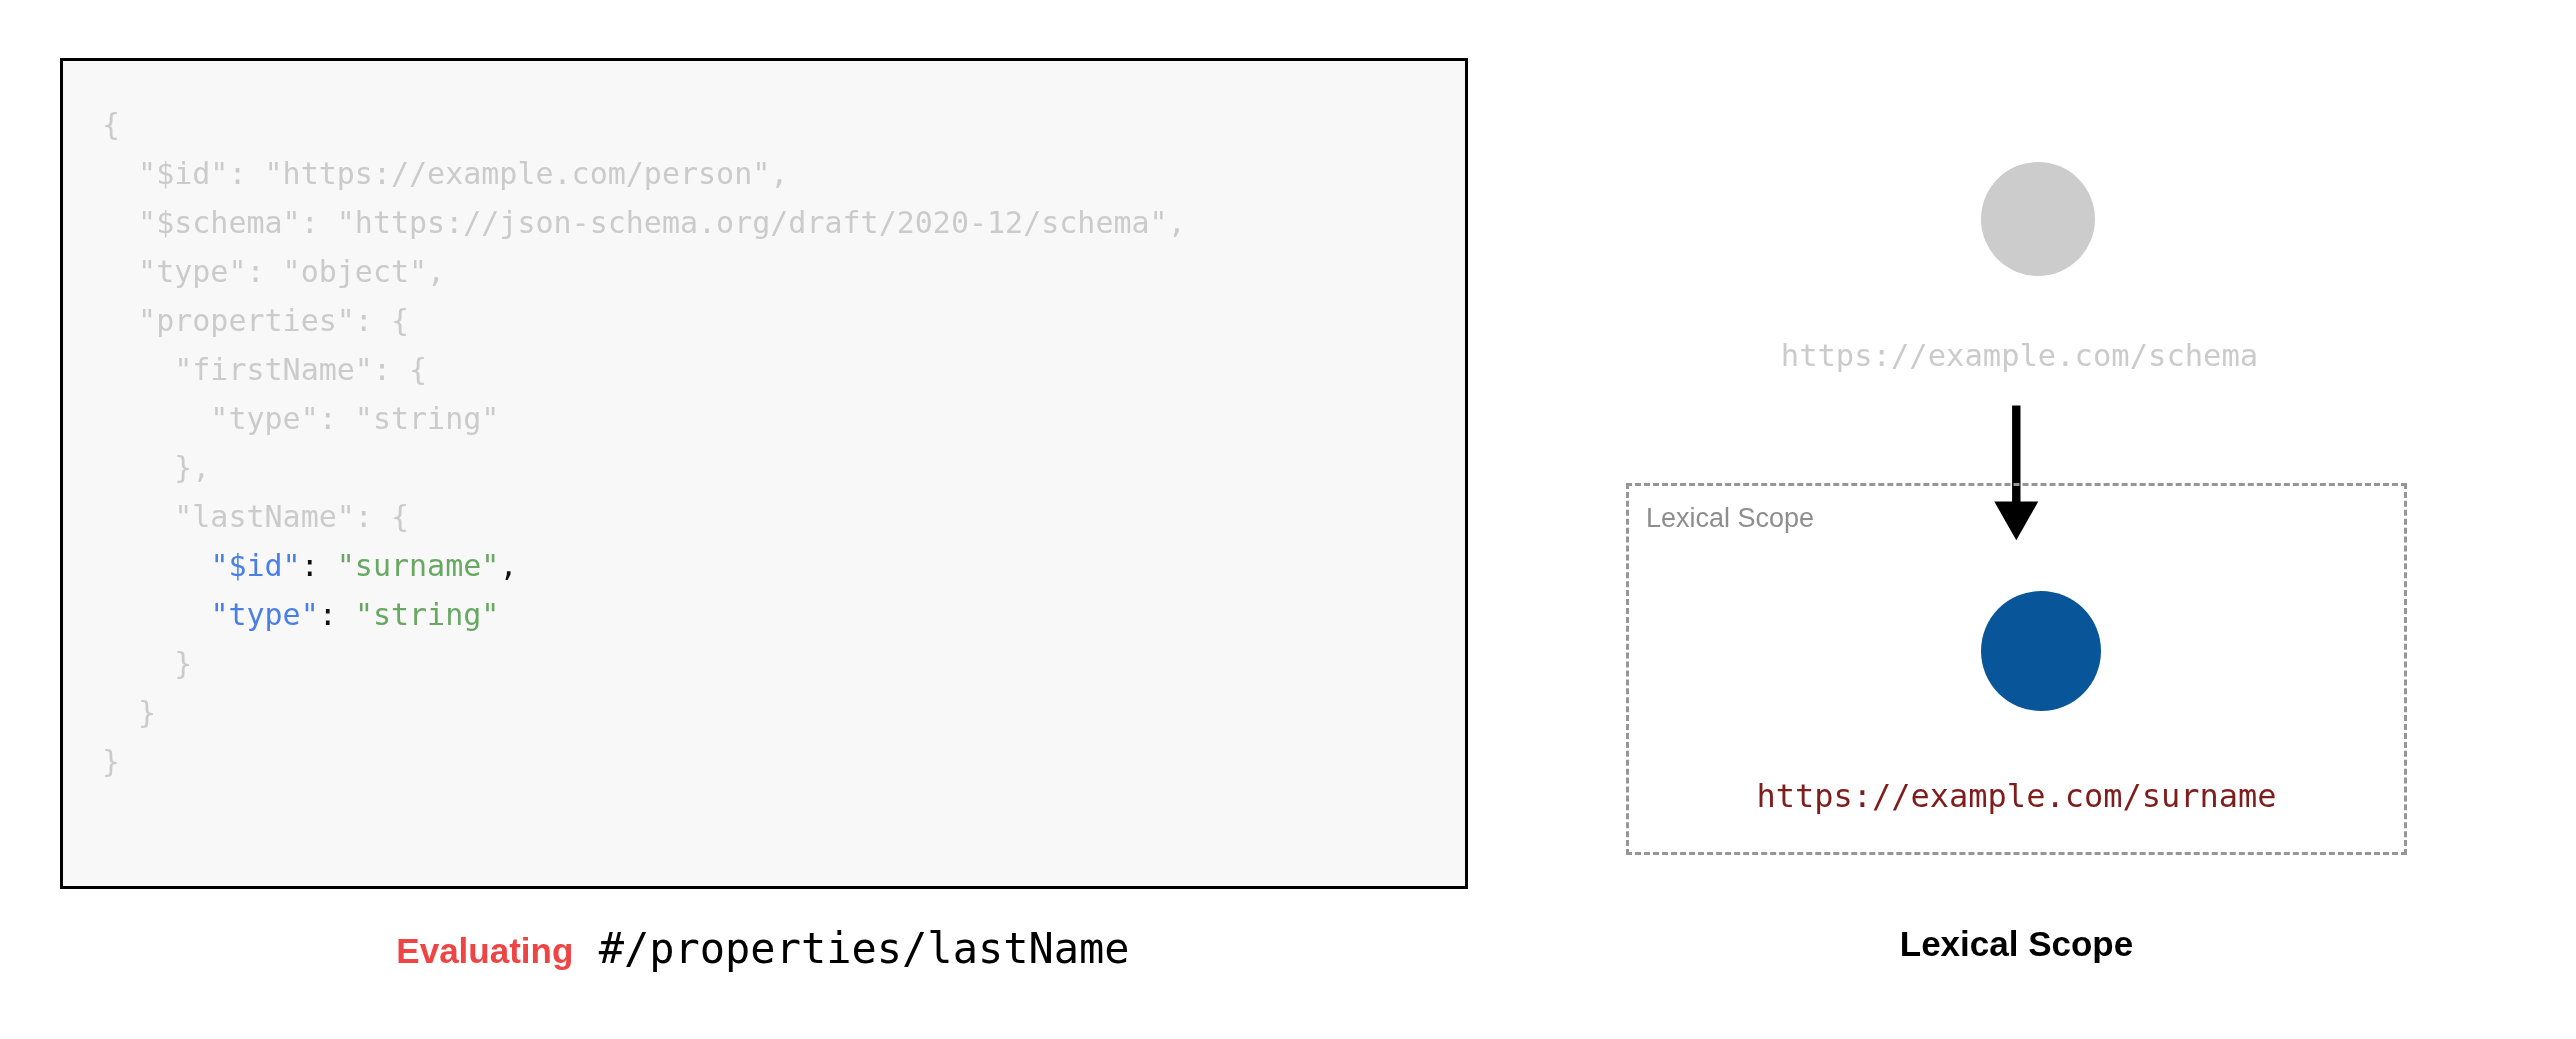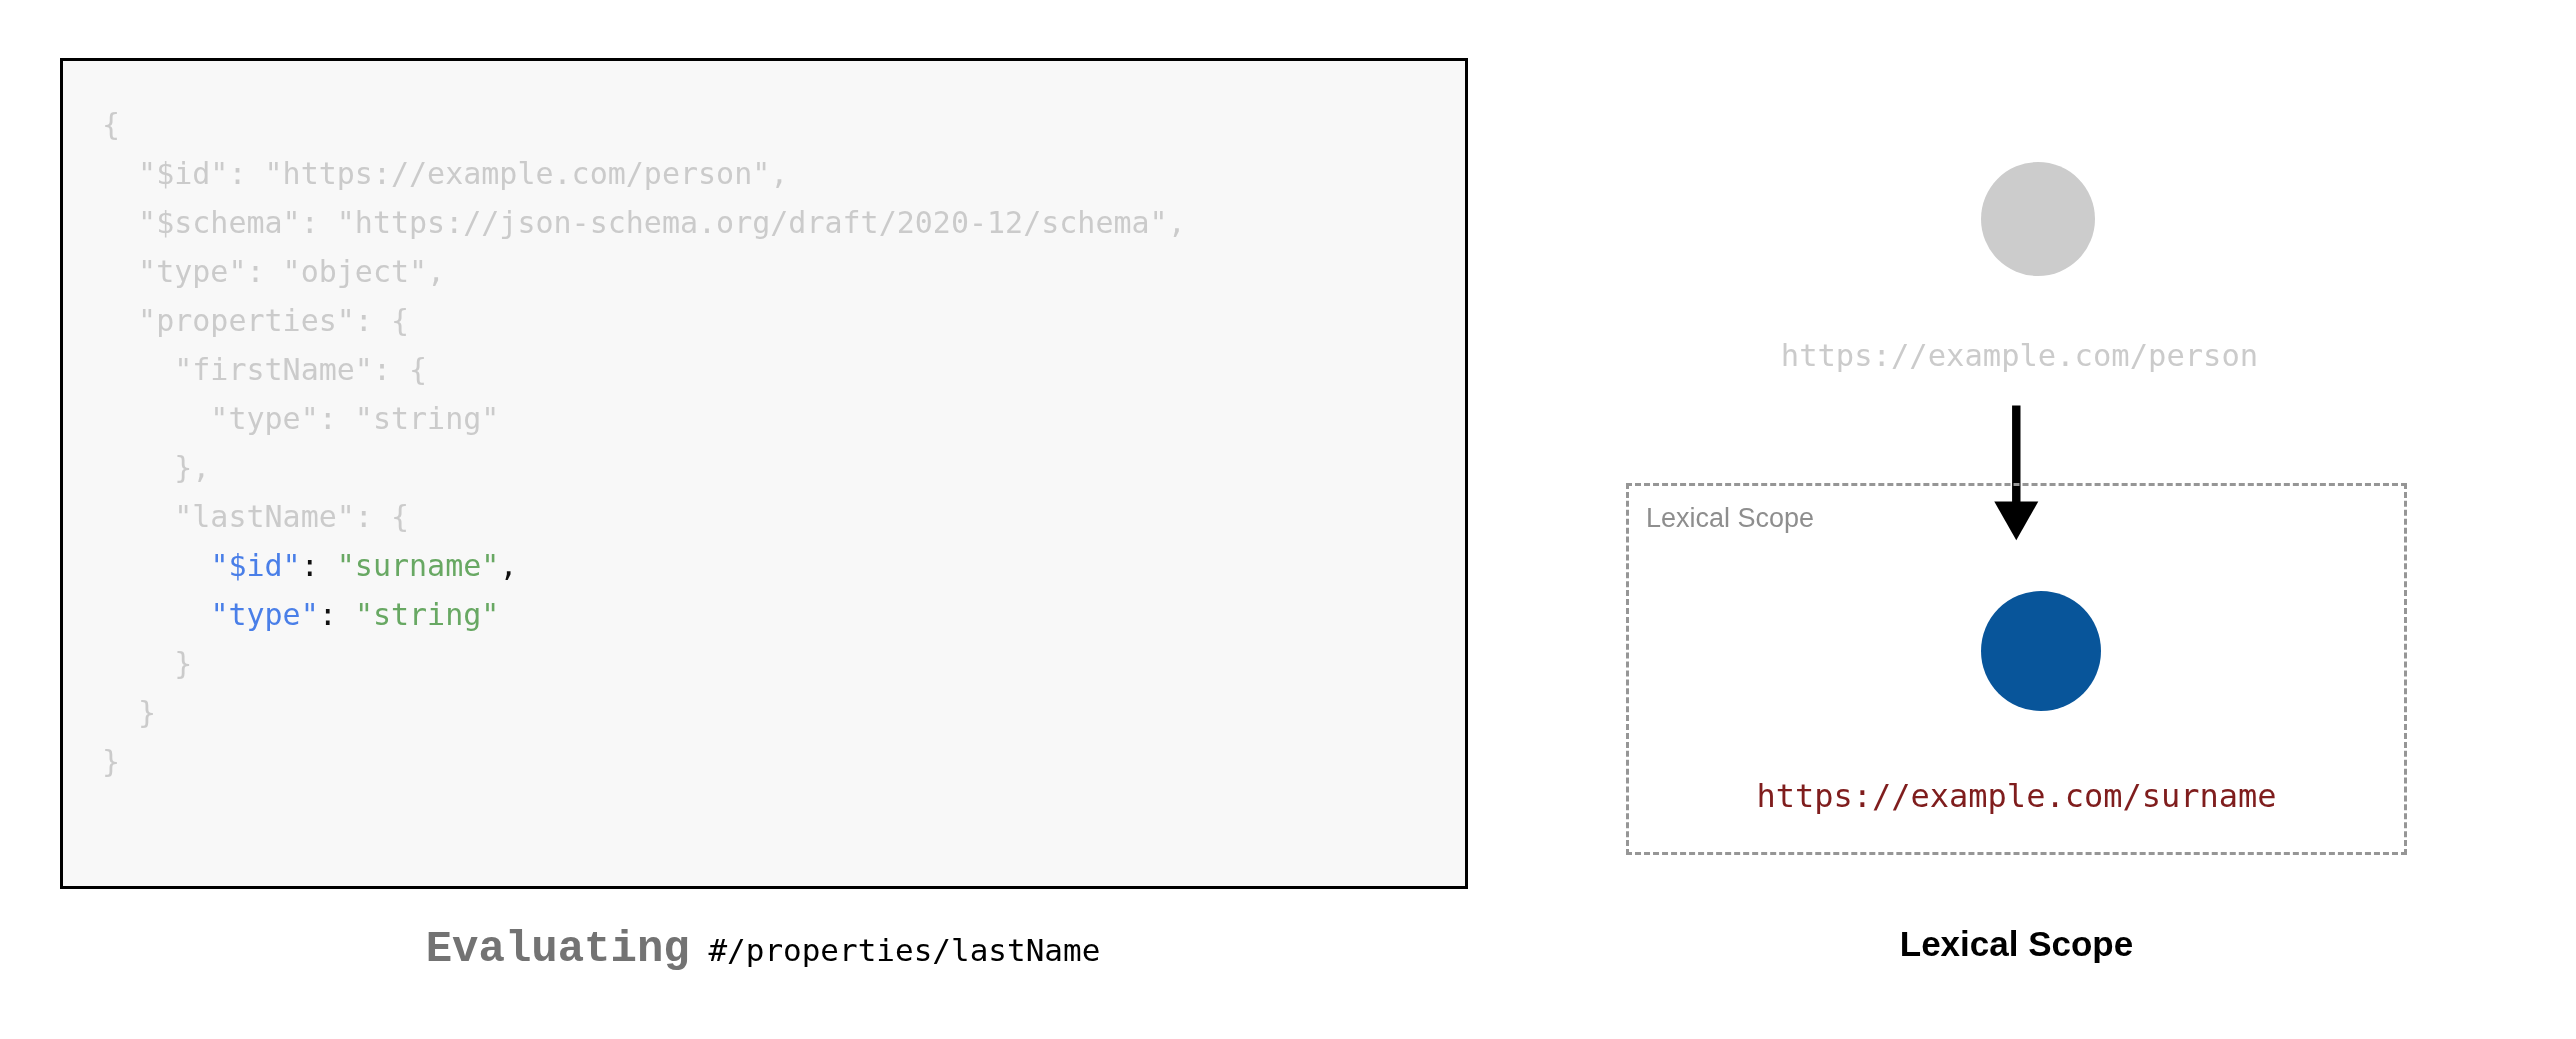--- a/index.html
+++ b/index.html
@@ -56,28 +56,28 @@
   
   #left-caption {
     position: absolute;
     left: 0;
     top: 924px;
     width: 1526px;
     text-align: center;
     white-space: nowrap;
   }
   #left-caption .cap-bold {
-    font-family: Liberation Mono, monospace;
+    font-family: Liberation Sans, sans-serif;
     font-weight: bold;
-    font-size: 44px;
-    color: #737373;
+    font-size: 35px;
+    color: #ef4444;
   }
   #left-caption .cap-mono {
     font-family: "DejaVu Sans Mono", "Liberation Mono", monospace;
-    font-size: 31px;
+    font-size: 42px;
     color: #000000;
   }
 
   
   #right-panel {
     position: absolute;
     left: 1526px;
     top: 0;
     width: 1050px;
     height: 1039px;
@@ -195,21 +195,21 @@
   <div id="left-caption">
     <span class="cap-bold">Evaluating</span><span class="cap-mono"> </span><span class="cap-mono">#/properties/lastName</span>
   </div>
 
 </div>
 
 <div id="right-panel">
 
   <div id="node-root-circle"></div>
 
-  <div id="node-root-label">https://example.com/person</div>
+  <div id="node-root-label">https://example.com/schema</div>
 
   <svg id="arrow-svg" viewBox="0 0 160 230" xmlns="http://www.w3.org/2000/svg">
     <line x1="65" y1="4" x2="65" y2="172" stroke="#000000" stroke-width="13"></line>
     <polygon points="65,212 31,152 99,152" fill="#000000"></polygon>
   </svg>
 
   <div id="lexical-scope-box"></div>
 
   <div id="lexical-scope-label">Lexical Scope</div>
 

